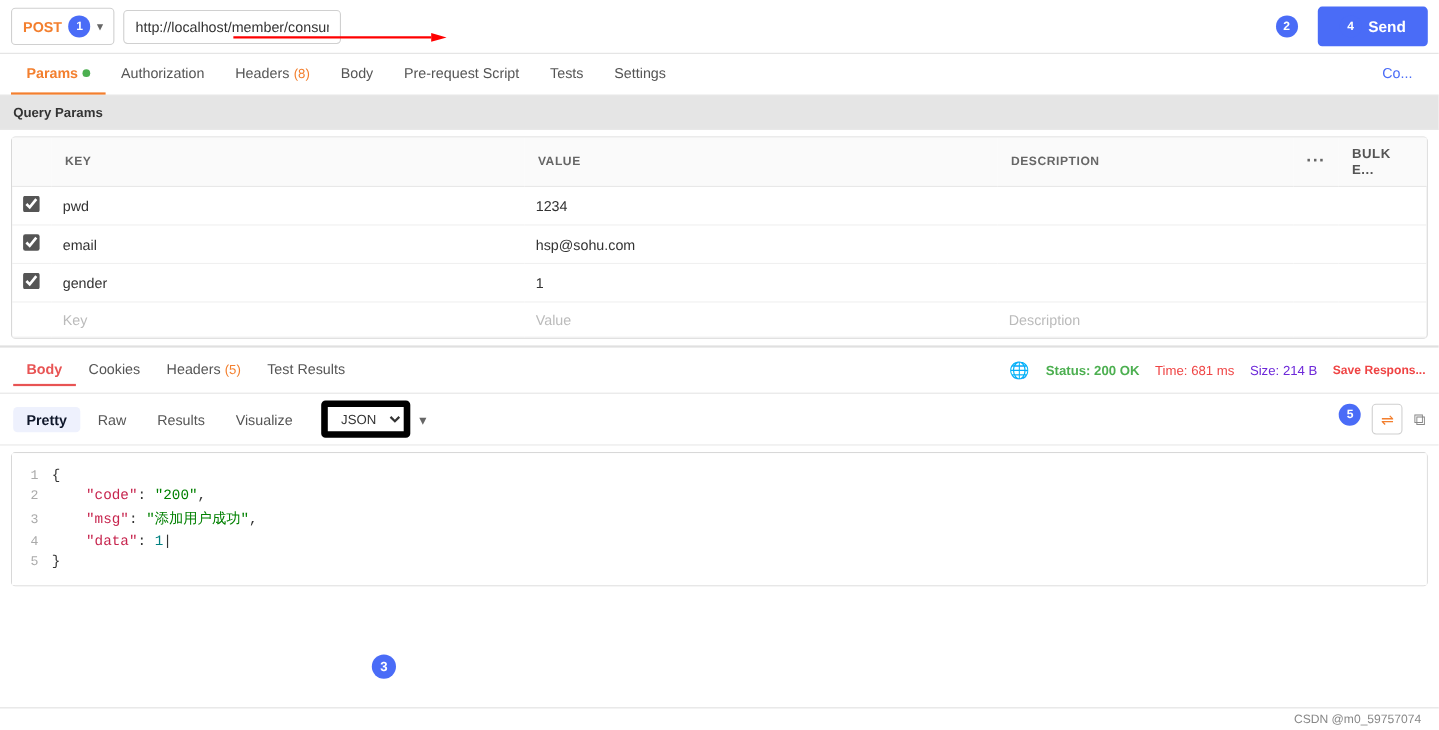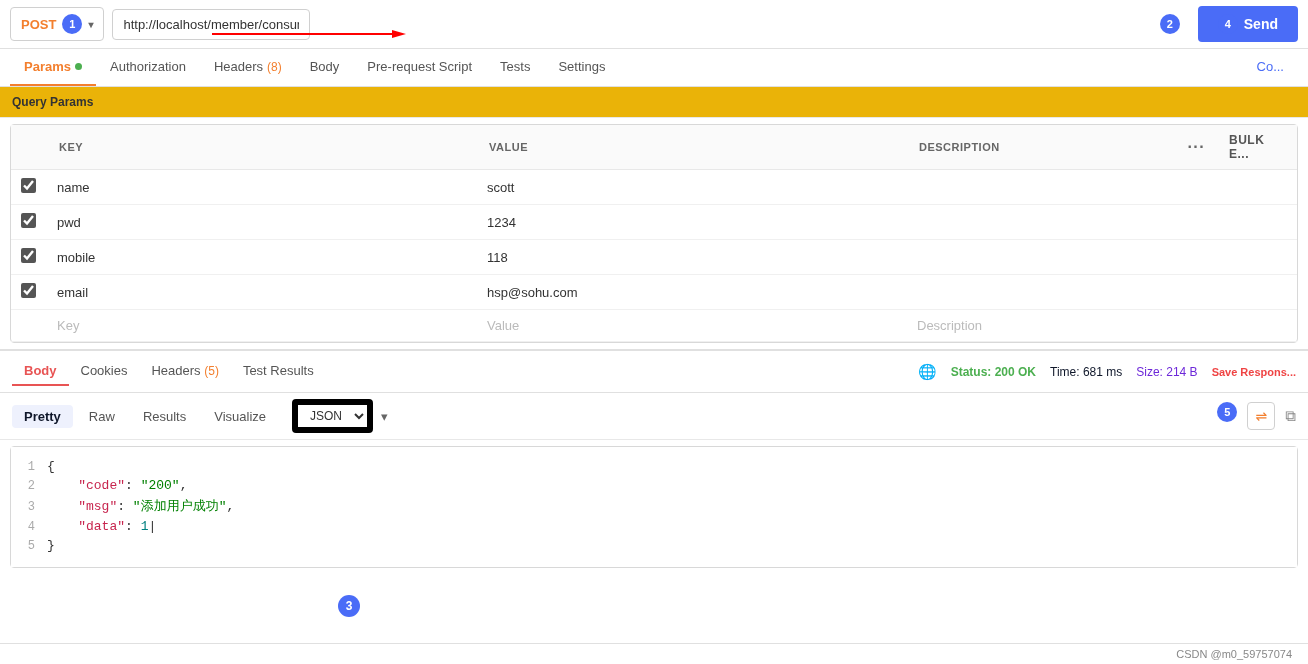--- a/index.html
+++ b/index.html
@@ -98,21 +98,21 @@
       background: #4caf50;
       display: inline-block;
     }
 
     
     .section-label {
       padding: 8px 12px;
       font-size: 12px;
       font-weight: 600;
       color: #333;
-      background: #eab308;
+      background: #e5e5e5;
       border-bottom: 1px solid #e8e8e8;
     }
 
     
     .params-table {
       width: 100%;
       border-collapse: collapse;
     }
     .params-table th {
       text-align: left;
@@ -183,21 +183,21 @@
       border-bottom: 2px solid #e85454;
     }
     .status-info {
       margin-left: auto;
       display: flex;
       align-items: center;
       gap: 14px;
       font-size: 12px;
     }
     .status-ok { color: #4caf50; font-weight: 600; }
-    .status-time { color: #0f172a; }
+    .status-time { color: #ef4444; }
     .status-size { color: #6d28d9; }
     .save-resp { color: #ef4444; cursor: pointer; font-size: 11px; font-weight: 600; }
     .globe-icon { color: #888; font-size: 15px; }
 
     
     .resp-subtabs {
       display: flex;
       align-items: center;
       padding: 6px 12px;
       gap: 4px;
@@ -371,48 +371,40 @@
         <tr>
           <th class="col-check"></th>
           <th class="col-key">KEY</th>
           <th class="col-value">VALUE</th>
           <th class="col-desc">DESCRIPTION</th>
           <th class="col-more"><span class="three-dots">···</span></th>
           <th class="col-bulk"><span class="bulk-edit">Bulk E...</span></th>
         </tr>
       </thead>
       <tbody id="params-tbody">
-      <tr>
-        <td class="col-check"><input type="checkbox" checked="" style=""></td>
-        <td class="col-key param-key">name</td>
-        <td class="col-value param-value">scott</td>
-        <td class="col-desc"></td>
-        <td></td>
-            <td></td>
-      </tr>
           <tr>
         <td class="col-check"><input type="checkbox" checked="" style=""></td>
         <td class="col-key param-key">pwd</td>
         <td class="col-value param-value">1234</td>
         <td class="col-desc"></td>
         <td></td>
             <td></td>
       </tr>
           <tr>
         <td class="col-check"><input type="checkbox" checked="" style=""></td>
-        <td class="col-key param-key">mobile</td>
-        <td class="col-value param-value">118</td>
+        <td class="col-key param-key">email</td>
+        <td class="col-value param-value">hsp@sohu.com</td>
         <td class="col-desc"></td>
         <td></td>
             <td></td>
       </tr>
           <tr>
         <td class="col-check"><input type="checkbox" checked="" style=""></td>
-        <td class="col-key param-key">email</td>
-        <td class="col-value param-value">hsp@sohu.com</td>
+        <td class="col-key param-key">gender</td>
+        <td class="col-value param-value">1</td>
         <td class="col-desc"></td>
         <td></td>
             <td></td>
       </tr>
           <tr>
         <td class="col-check"></td>
         <td class="col-key"><span class="param-placeholder">Key</span></td>
         <td class="col-value"><span class="param-placeholder">Value</span></td>
         <td class="col-desc"><span class="param-placeholder">Description</span></td>
         <td></td>

